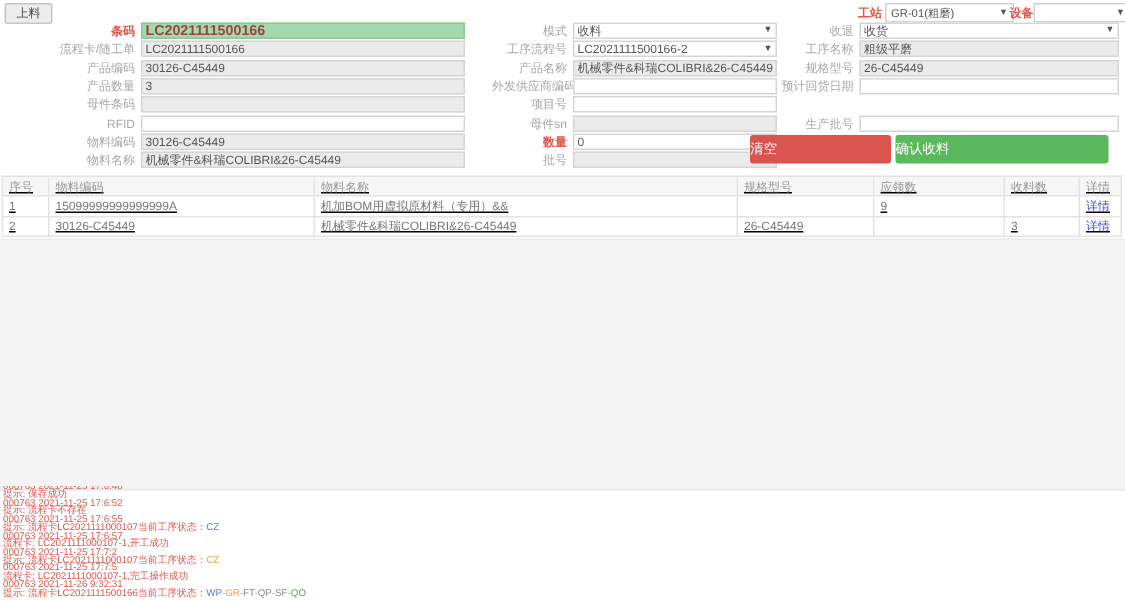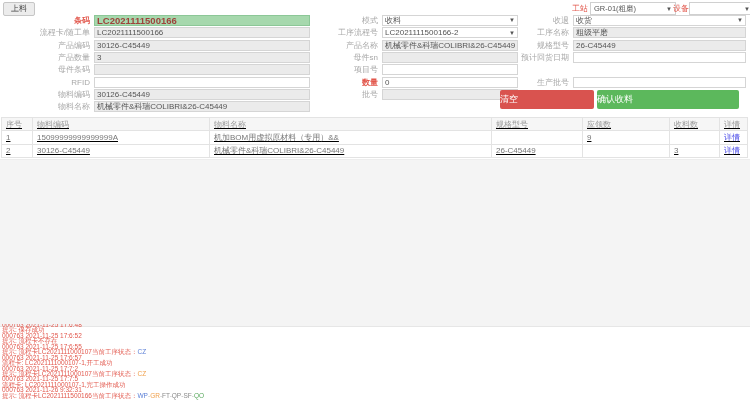--- a/index.html
+++ b/index.html
@@ -2,21 +2,21 @@
 <html style="--red: #e2574c; --blue: #5b7fd6; --orange: #f0a04b; --green: #58a85c; --dark: #8a8a8a; --gray: #b0b0b0; --btn-red: #d9534f; --btn-green: #5cb85c; --link: #4848e8; --barcode-bg: #a6d8ad; --barcode-text: #9e423b; --label: #a8a8a8; --required-label: #e2574c;"><head>
 <meta charset="utf-8">
 <style>
   html,body{margin:0;padding:0;background:#fff;}
   #app{position:relative;width:750px;height:401px;background:#fff;overflow:hidden;
        font-family:"Liberation Sans","DejaVu Sans",sans-serif;}
 
   
   .tab-btn{position:absolute;left:3px;top:2px;width:30px;height:12px;background:#ececec;
     border:1px solid #c6c6c6;border-radius:2px;font-size:8px;color:#444;text-align:center;line-height:12px;}
-  .top-label{position:absolute;top:3px;font-size:8px;font-weight:normal;color:var(--required-label);}
+  .top-label{position:absolute;top:3px;font-size:8px;font-weight:bold;color:var(--required-label);}
   .top-select{position:absolute;top:2px;height:11px;border:1px solid #d0d0d0;background:#fff;
     font-size:7.5px;color:#555;display:flex;align-items:center;justify-content:space-between;padding:0 3px;}
   .caret{font-size:6px;color:#555;line-height:1;}
 
   
   .col{position:absolute;top:15px;}
   #col-left{left:0;width:310px;}
   #col-mid{left:312px;width:206px;}
   #col-right{left:468px;width:278px;}
   .frow{display:flex;align-items:center;height:10.5px;margin-bottom:1.9px;margin-left:16px;}
@@ -119,26 +119,30 @@
       <span class="fval sel">
           <span>LC2021111500166-2</span>
           <span class="caret">▼</span>
         </span>
       </div>
     <div class="frow">
         <span class="flabel">产品名称</span>
       <span class="fval readonly">机械零件&amp;科瑞COLIBRI&amp;26-C45449</span>
       </div>
     <div class="frow">
+        <span class="flabel">外发供应商编码</span>
+      <span class="fval"></span>
+      </div>
+    <div class="frow">
+        <span class="flabel">项目号</span>
+      <span class="fval"></span>
+      </div>
+    <div class="frow">
         <span class="flabel">母件sn</span>
       <span class="fval readonly"></span>
-      </div>
-    <div class="frow">
-        <span class="flabel">项目号</span>
-      <span class="fval"></span>
       </div>
     <div class="frow">
         <span class="flabel req">数量</span>
       <span class="fval">0</span>
       </div>
     <div class="frow">
         <span class="flabel">批号</span>
       <span class="fval readonly"></span>
       </div>
   </div>

